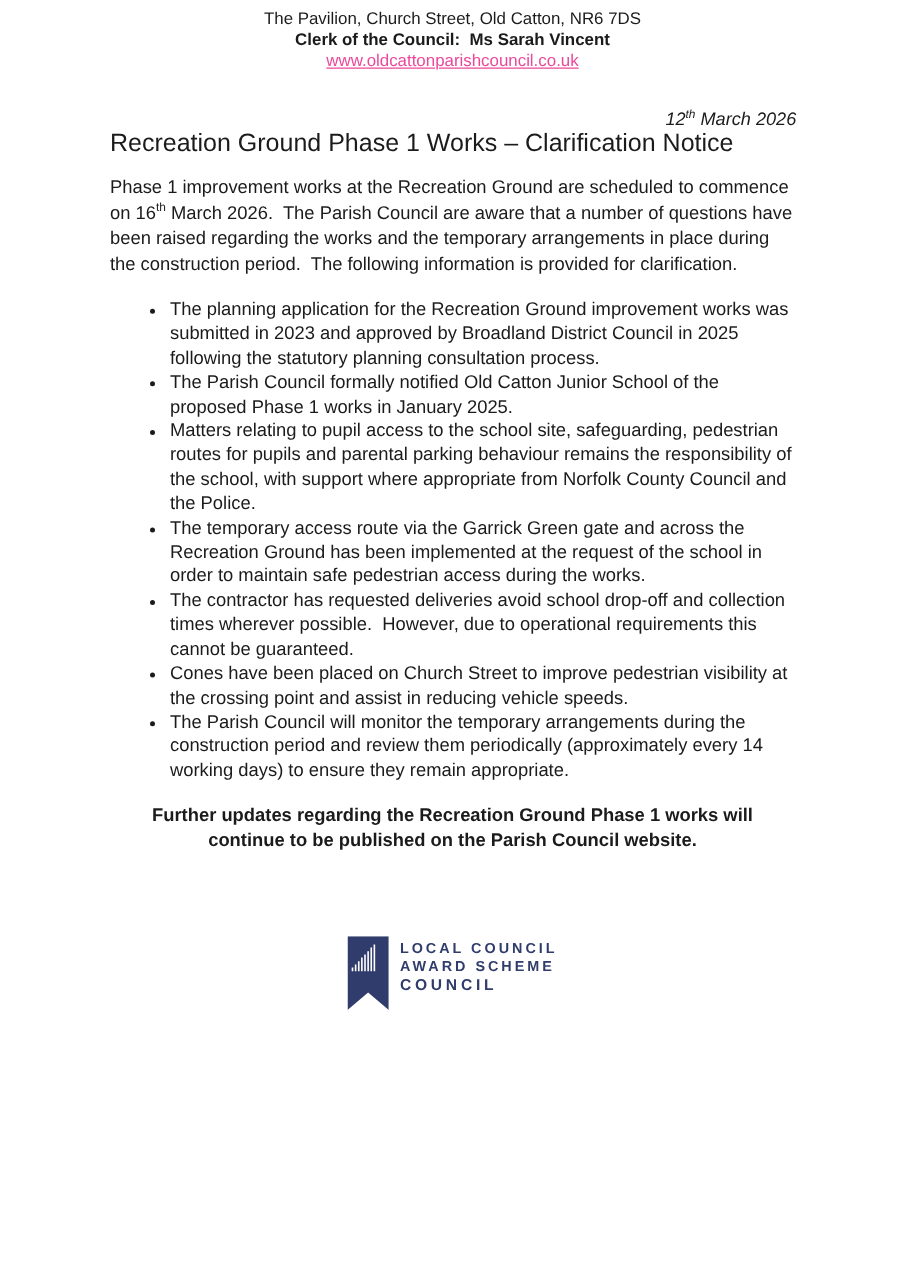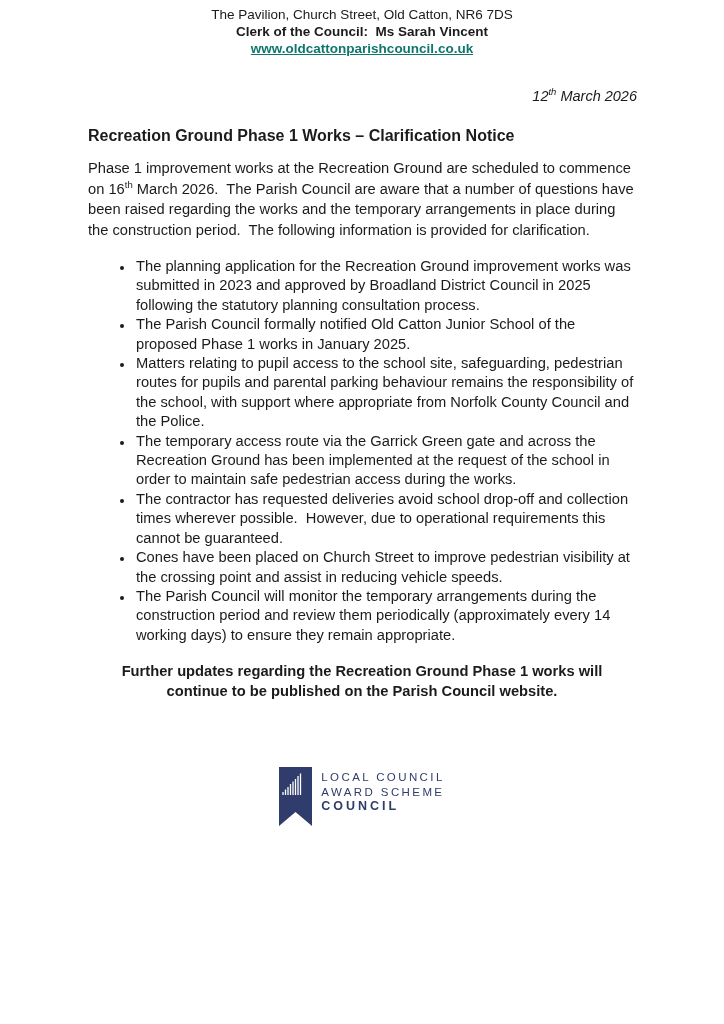--- a/index.html
+++ b/index.html
@@ -15,45 +15,45 @@
     gap: 10px; padding-top: 54px; height: 88px; box-sizing: border-box;
   }
   .title-text {
     font-size: 40px; line-height: 1; padding-bottom: 4px;
     letter-spacing: 0.2px; color: #141414;
   }
   .crest { flex: 0 0 auto; }
   .contact { text-align: center; margin-top: 6px; font-size: 13.5px; line-height: 17px; }
   .contact div { white-space: pre-wrap; }
   .bold { font-weight: 700; }
-  a.doc-link { color: #0f766e; text-decoration: underline; font-weight: 700; cursor: pointer; }
+  a.doc-link { color: #ec4899; text-decoration: underline; font-weight: 400; cursor: pointer; }
   
   .date-line {
     text-align: right; padding-right: 87px; margin-top: 31px;
     font-size: 14.5px; white-space: pre; font-style: italic;
   }
   sup.sup { font-size: 9.5px; vertical-align: super; line-height: 0; }
   
   .content { padding: 0 88px; }
-  .heading { margin-top: 23px; font-size: 16px; font-weight: 700; white-space: pre-wrap; }
+  .heading { font-size: 20px; font-weight: 400; white-space: pre-wrap; }
   .intro { margin-top: 13px; font-size: 14.7px; line-height: 20.5px; white-space: pre-wrap; }
   ul.bullets { margin: 17px 0 0 0; padding: 0 0 0 46px; }
   ul.bullets li {
     font-size: 14.7px; line-height: 19.4px; white-space: pre-wrap;
     padding-left: 2px; margin: 0;
   }
   ul.bullets li::marker { font-size: 12px; }
   .closing {
     margin-top: 17px; text-align: center; font-weight: 700;
     font-size: 14.7px; line-height: 19.5px; padding: 0 30px; white-space: pre-wrap;
   }
   
   .award { margin-top: 66px; display: flex; justify-content: center; align-items: flex-start; gap: 9px; }
   .award-text { padding-top: 3px; }
-  .award-line { font-size: 11.5px; letter-spacing: 2.4px; line-height: 14.5px; font-weight: 400; }
+  .award-line { font-size: 11.5px; letter-spacing: 2.4px; line-height: 14.5px; font-weight: 700; }
   .award-quality { font-size: 12.5px; letter-spacing: 3px; line-height: 15px; font-weight: 700; }
 </style>
 </head>
 <body>
 
 <div class="page">
 
 
   <div class="contact">
     <div>The Pavilion, Church Street, Old Catton, NR6 7DS</div>

